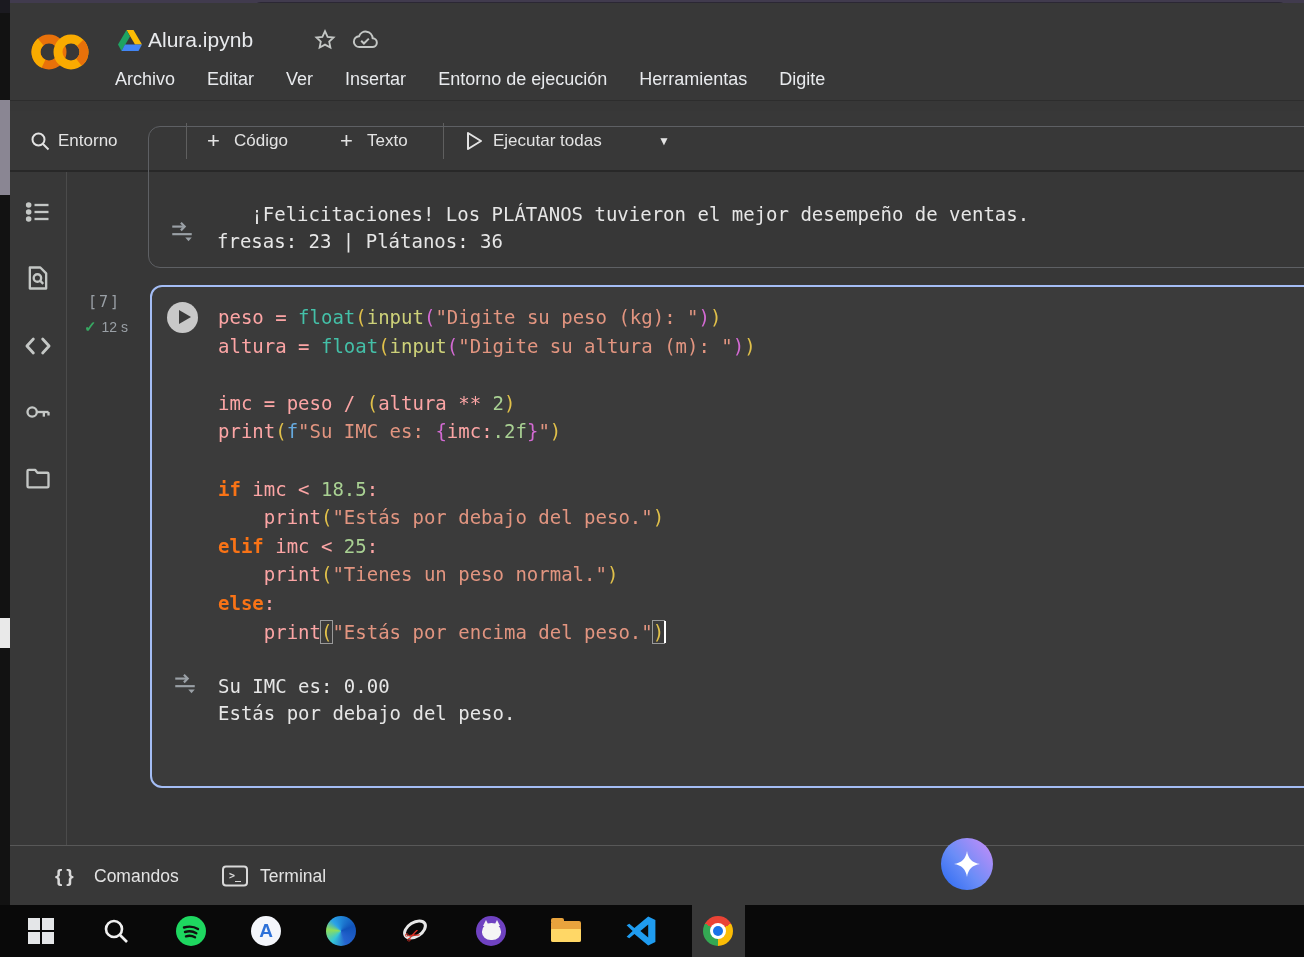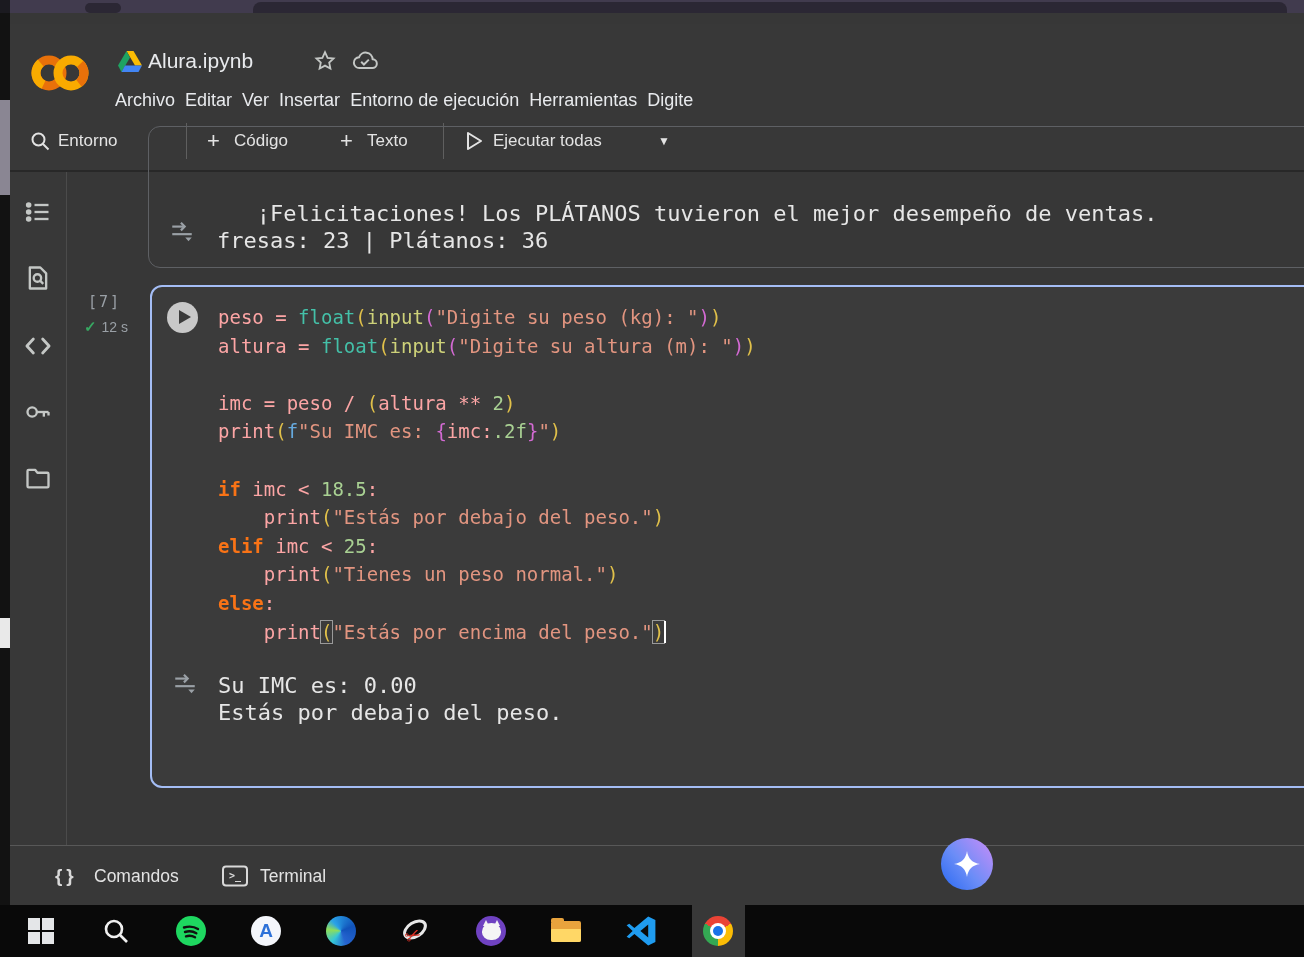--- a/index.html
+++ b/index.html
@@ -15,44 +15,44 @@
   .tabstrip .tab  { position:absolute; left:253px; top:2px; width:1034px; height:11px; background:#2b2734; border-radius:8px 8px 0 0; }
   .tabstrip .blob { position:absolute; left:85px;  top:3px; width:36px;  height:10px; background:#2b2734; border-radius:6px; }
   .tabstrip .edge { position:absolute; left:0; top:0; width:10px; height:13px; background:#1b1a20; }
 
   
   .leftstrip { left:0; top:13px; width:10px; height:892px; background:#121212; }
   .ls-gray  { position:absolute; left:0; top:87px;  width:10px; height:95px; background:#8a8693; }
   .ls-white { position:absolute; left:0; top:605px; width:10px; height:30px; background:#e9e9e9; }
 
   
-  .header { left:10px; top:24px; width:1294px; height:98px; background:#383838; border-bottom:1px solid #2d2d2d;padding-left:44px; }
+  .header { left:10px; top:3px; width:1294px; height:98px; background:#383838; border-bottom:1px solid #2d2d2d;padding-left:44px; }
   .logo { position:absolute; left:21px; top:25px; }
   .nb-title { position:absolute; left:138px; top:25px; font-size:21px; color:#e8eaed; }
   .hicon { position:absolute; top:25px; color:#c4c7c5; }
-  .menubar { position:absolute; left:105px; top:66px; display:flex; gap:10px; font-size:18px; color:#e8eaed; }
+  .menubar { position:absolute; left:105px; top:66px; display:flex; gap:32px; font-size:18px; color:#e8eaed; }
   .menubar span { cursor:default; }
 
   
   .toolbar { left:10px; top:111px; width:1294px; height:61px; background:#383838; border-bottom:2px solid #282828; font-size:17px; color:#e3e3e3; }
   .toolbar > * { position:absolute; top:50%; transform:translateY(-50%); }
   .tdivider { left:176px; width:1px; height:36px; background:#5f5f5f; }
   .tdivider2 { left:433px; width:1px; height:36px; background:#5f5f5f; }
   .plus { font-size:22px; font-weight:400; color:#e3e3e3; }
   .caret { font-size:12px; color:#e3e3e3; }
 
   
   .sidebar { left:10px; top:172px; width:57px; height:673px; background:#383838; border-right:1px solid #4b4b4b; }
   .sicon { position:absolute; left:14px; width:28px; height:28px; color:#c4c7c5; }
 
   
   .mono { font-family:"DejaVu Sans Mono", monospace; white-space:pre; }
   .prev-cell { left:148px; top:126px; width:1200px; height:142px; border:1.5px solid #5e6064; border-radius:12px; }
   .out-icon { position:absolute; color:#9aa0a6; }
-  .out-lines { font-size:22px; line-height:26.5px; color:#e6e6e6; }
+  .out-lines { font-size:19px; line-height:26.5px; color:#e6e6e6; }
 
   .blue-cell { left:150px; top:285px; width:1172px; height:503px; border:2px solid #a4bdf5; border-radius:12px; background:#3b3b3b; }
   .play-btn { position:absolute; left:15px; top:15px; width:31px; height:31px; border-radius:50%; background:#c8c8c8; }
   .play-btn::after { content:""; position:absolute; left:12px; top:8px; border-left:12px solid #3b3b3b; border-top:7.5px solid transparent; border-bottom:7.5px solid transparent; }
 
   .code-block { position:absolute; left:66px; top:16px; font-size:19px; }
   .code-line { height:28.6px; line-height:28.6px; }
   .tok-d   { color:#fca5a5; }
   .tok-kw  { color:#f97316;font-weight:bold; }
   .tok-bi  { color:#44c0a8; }

